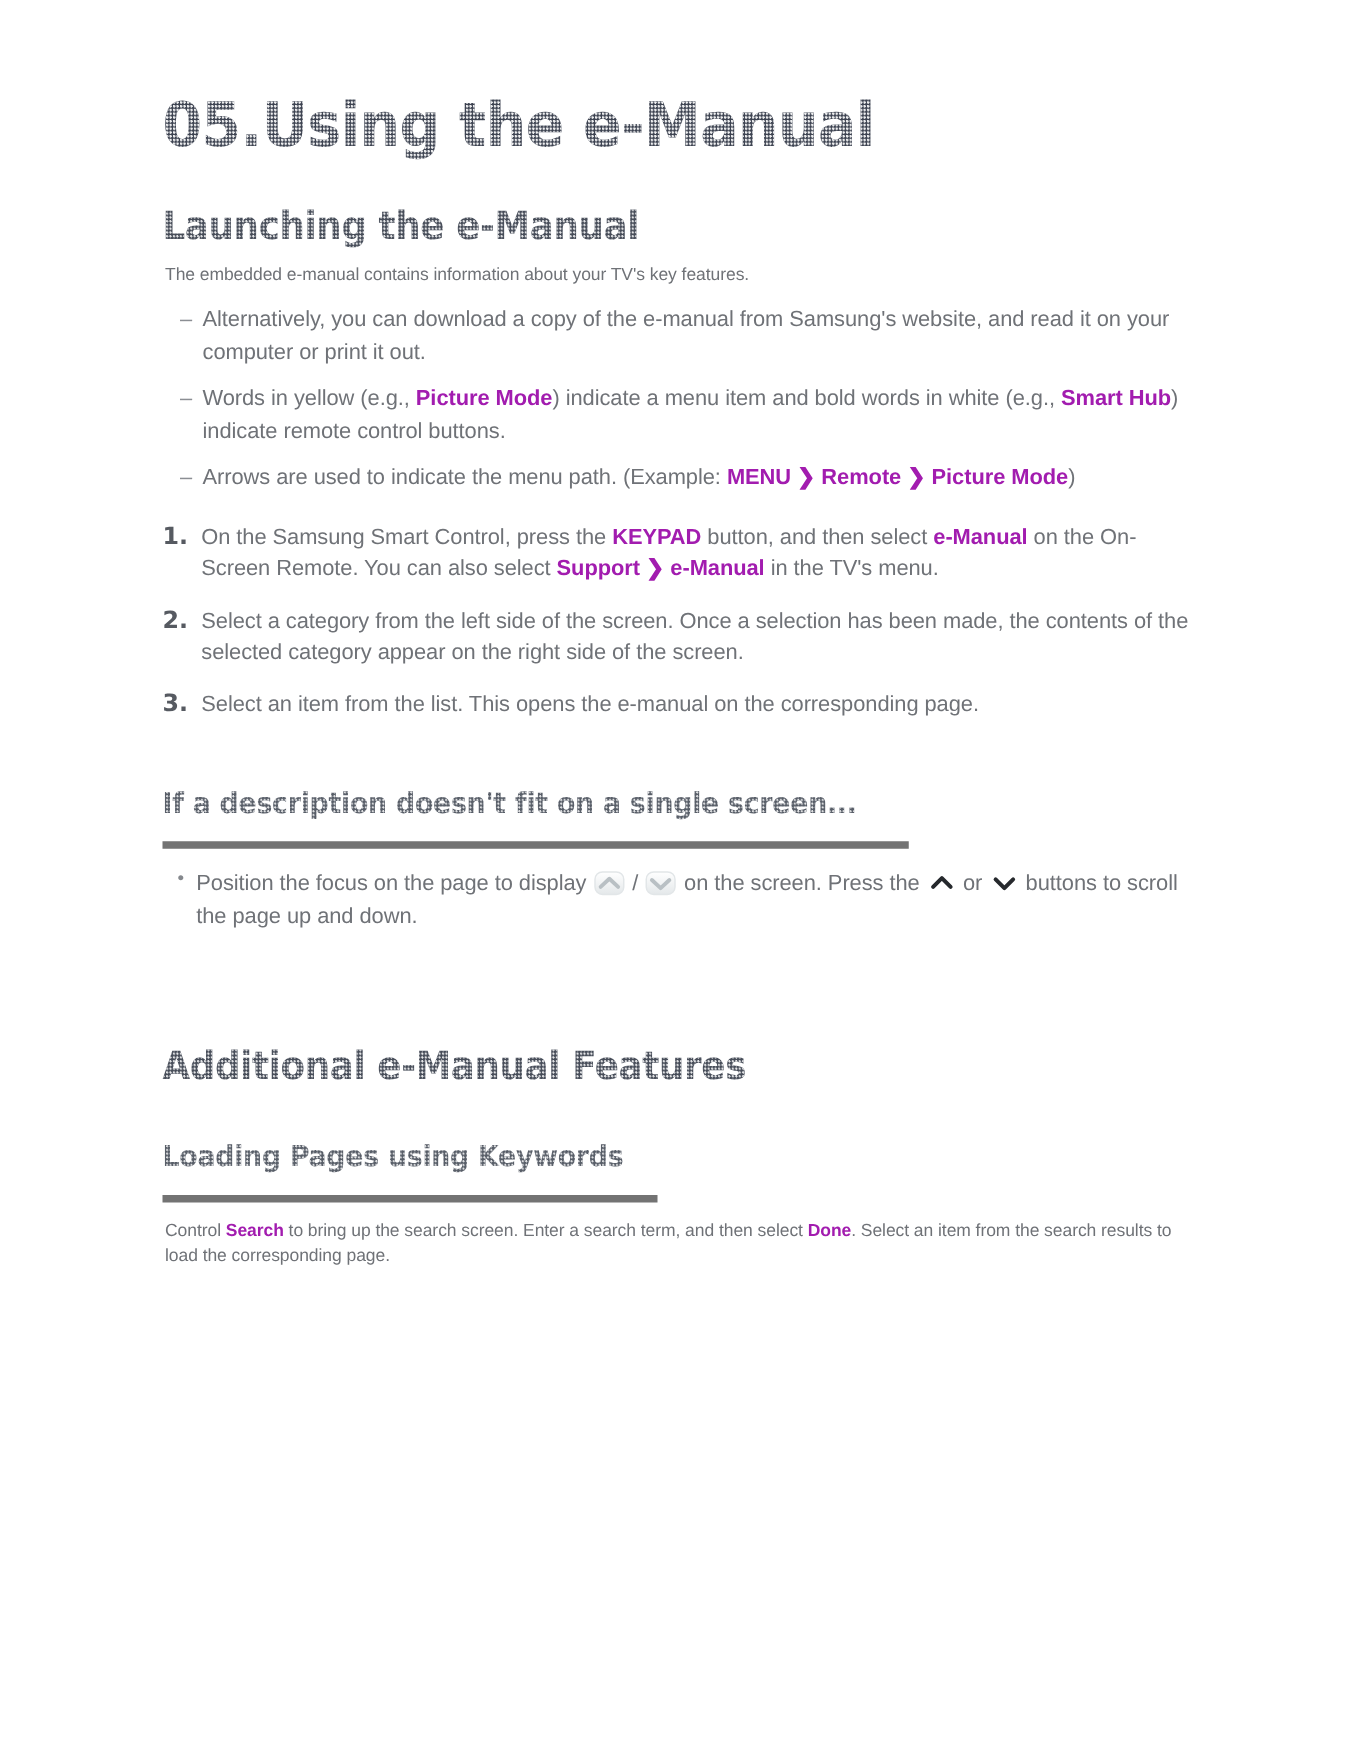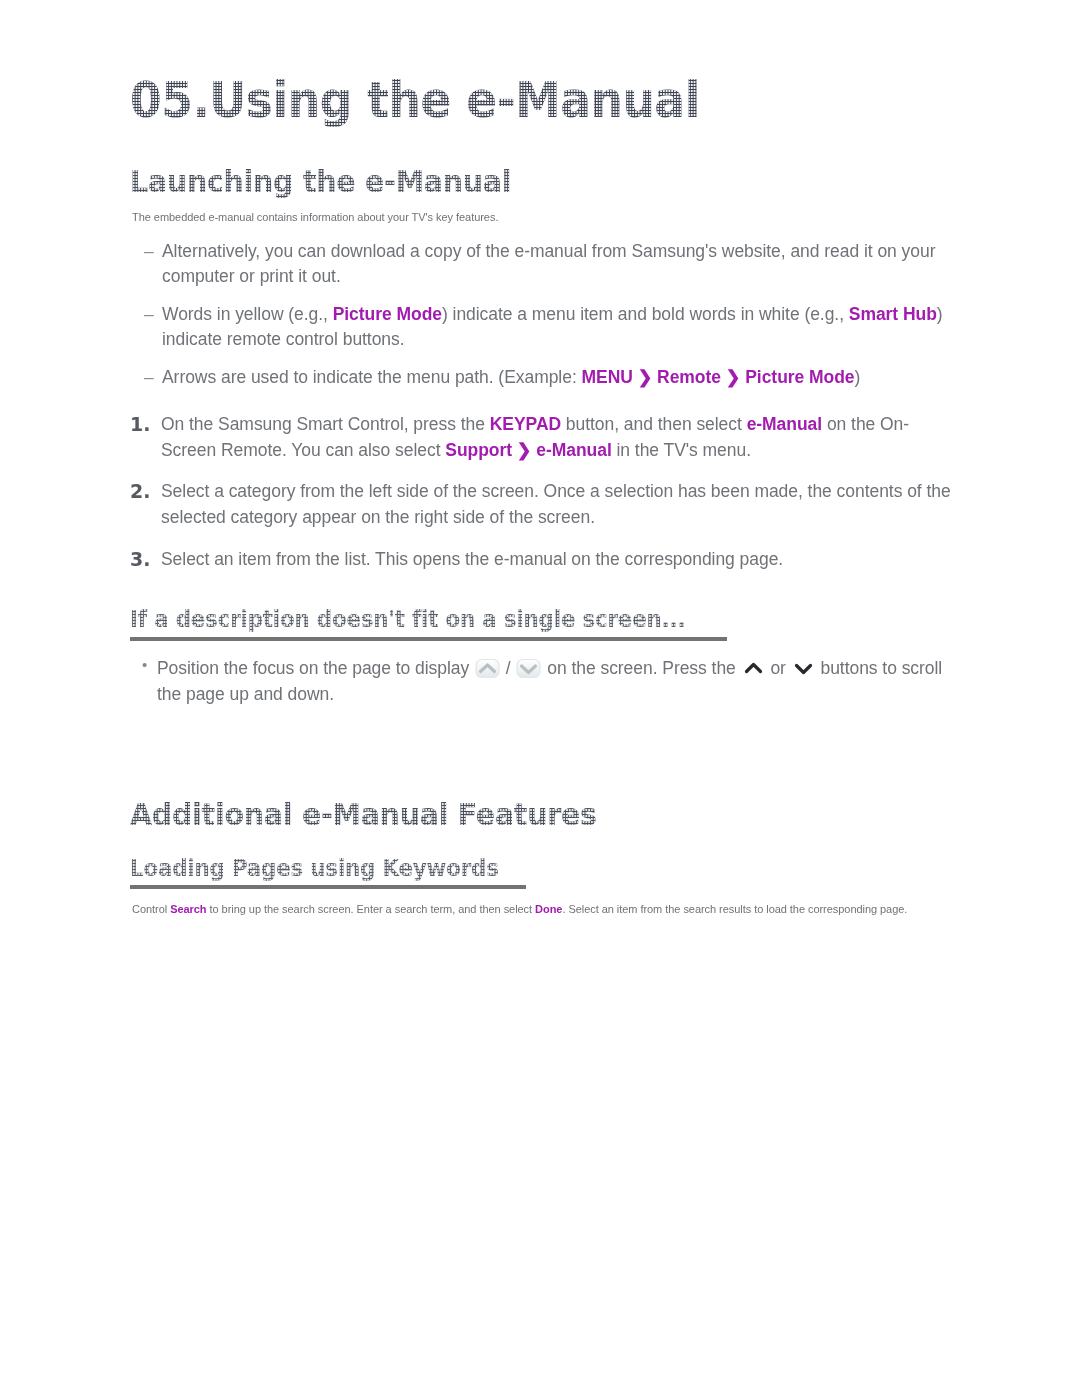--- a/index.html
+++ b/index.html
@@ -95,22 +95,23 @@
     background-size: 3px 3px;
     -webkit-background-clip: text;
     background-clip: text;
     -webkit-text-fill-color: transparent;
   }
 
   
   .h2-wrap {
     position: relative;
     display: inline-block;
-    border-bottom: 4px solid #737373;
-    padding-bottom: 3px;
+    border-bottom: 6px solid #737373;
+    padding-bottom: 15px;
+    margin-top: 20px;
   }
   .h2-base, .h2-tex {
     margin: 0;
     font-size: 23px;
     line-height: 1.2;
     font-weight: 700;
     letter-spacing: -0.2px;
     font-family: "DejaVu Sans", sans-serif;
     transform: scaleX(0.93);
     transform-origin: left center;
@@ -139,21 +140,21 @@
   }
   .breadcrumb .sep {
     font-weight: 400;
     padding: 0 3px;
     color: #6d727a;
   }
 
   
   .para {
     margin: 9px 0 0 2px;
-    font-size: 11px;
+    font-size: 14px;
     line-height: 1.46;
     color: #6f7277;
     letter-spacing: -0.05px;
   }
   .para.tight { margin-top: 12px; }
   b, strong { color: #a21caf; font-weight: 700; }
 
   
   .dash-list { margin: 14px 0 0 0; padding: 0; list-style: none; }
   .dash-list li {

